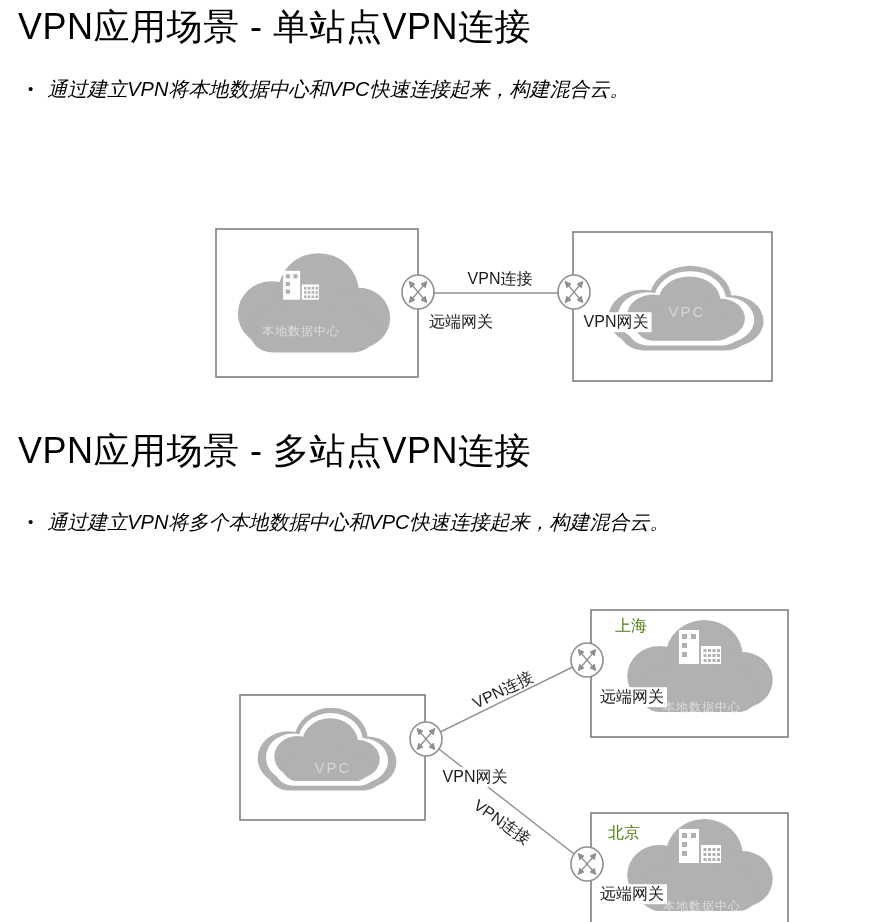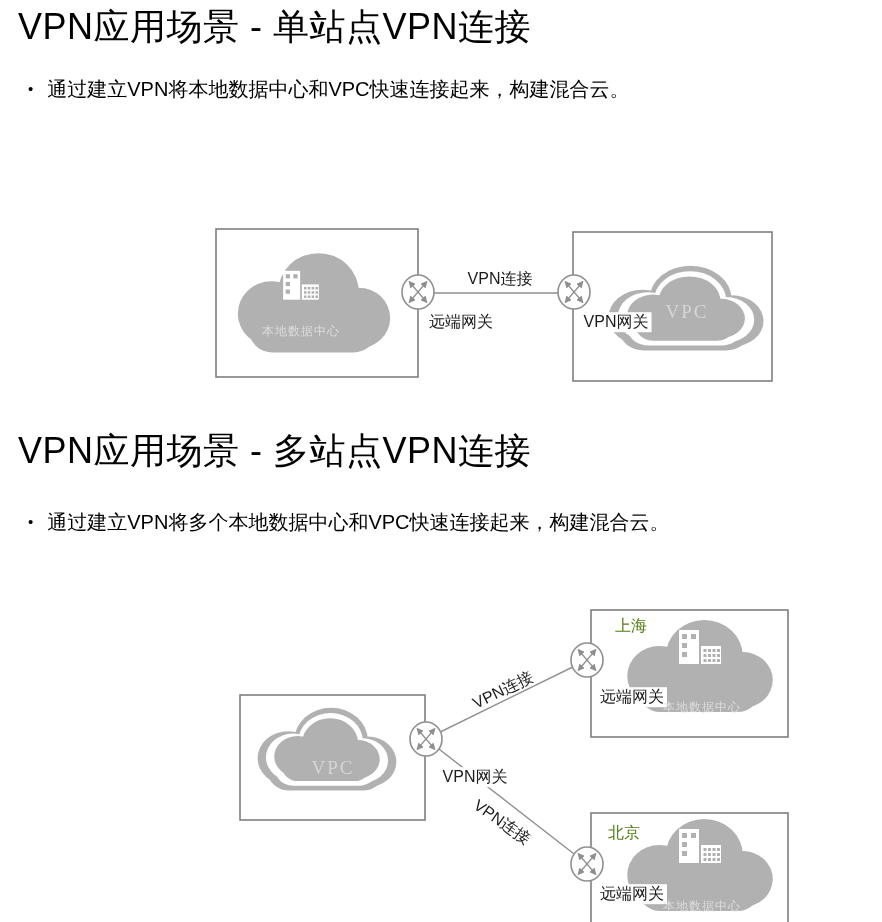--- a/index.html
+++ b/index.html
@@ -2,28 +2,28 @@
 <html><head>
 <meta charset="utf-8">
 <style>
   html,body{margin:0;padding:0;background:#fff;}
   .slide{position:relative;width:882px;height:922px;background:#ffffff;overflow:hidden;
          font-family:"Liberation Sans",sans-serif;color:#111;}
   .sec-title{position:absolute;left:18px;font-size:36px;line-height:1.15;color:#000;
              letter-spacing:0.5px;white-space:nowrap;}
   .bullet-row{position:absolute;left:28px;display:flex;align-items:flex-start;}
   .bullet-dot{font-size:15px;line-height:26px;margin-right:14px;color:#000;}
-  .bullet-text{font-size:20px;line-height:26px;color:#000;white-space:nowrap;}
+  .bullet-text{font-size:20px;line-height:26px;color:#000;white-space:nowrap;font-style:italic;}
   .diagram{position:absolute;left:0;width:882px;}
   .diagram svg{position:absolute;left:0;top:0;}
   .lbl{position:absolute;transform:translate(-50%,-50%);font-size:16px;color:#1c1c1c;
        white-space:nowrap;line-height:1.1;}
   .lbl.bg{background:#ffffff;padding:1px 3px;margin-left:44px;}
   .cloud-lbl{font-size:12px;color:#dcdcdc;letter-spacing:1px;margin-top:15px;}
-  .vpc-lbl{font-size:19px;color:#d6d6d6;letter-spacing:2px;font-family:Liberation Serif, serif;}
+  .vpc-lbl{font-size:15px;color:#d6d6d6;letter-spacing:2px;}
   .site-name{position:absolute;font-size:16px;color:#4d7c0f;white-space:nowrap;}
   .rot-up{transform:translate(-50%,-50%) rotate(-26deg);}
   .rot-dn{transform:translate(-50%,-50%) rotate(35deg);}
 </style>
 </head>
 <body>
 
 <svg width="0" height="0" style="position:absolute" aria-hidden="true">
   <defs>
     <marker id="ah" markerWidth="7" markerHeight="7" refX="5.5" refY="3.5" orient="auto-start-reverse" markerUnits="userSpaceOnUse">

